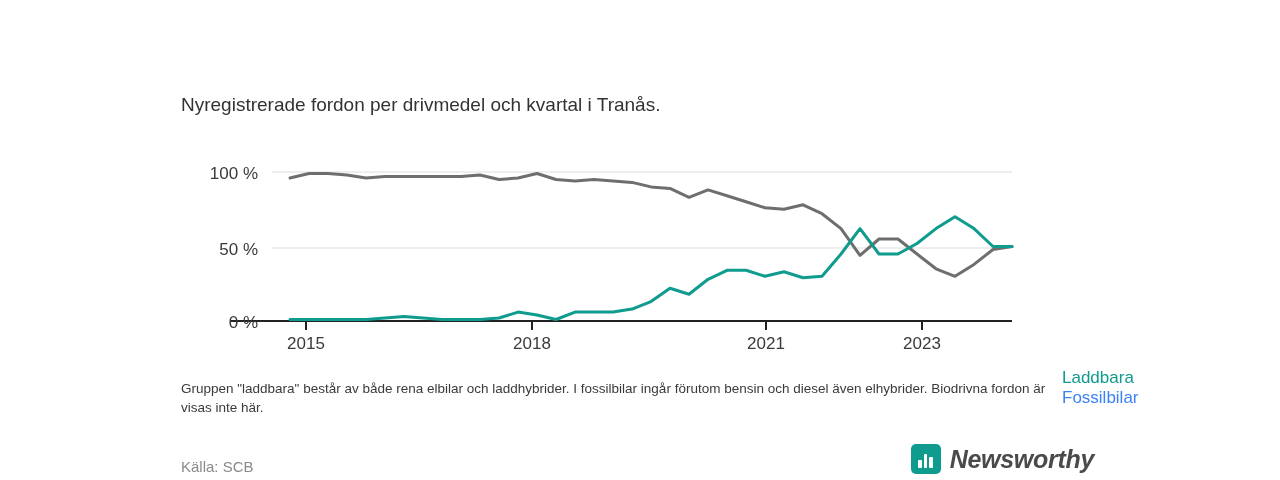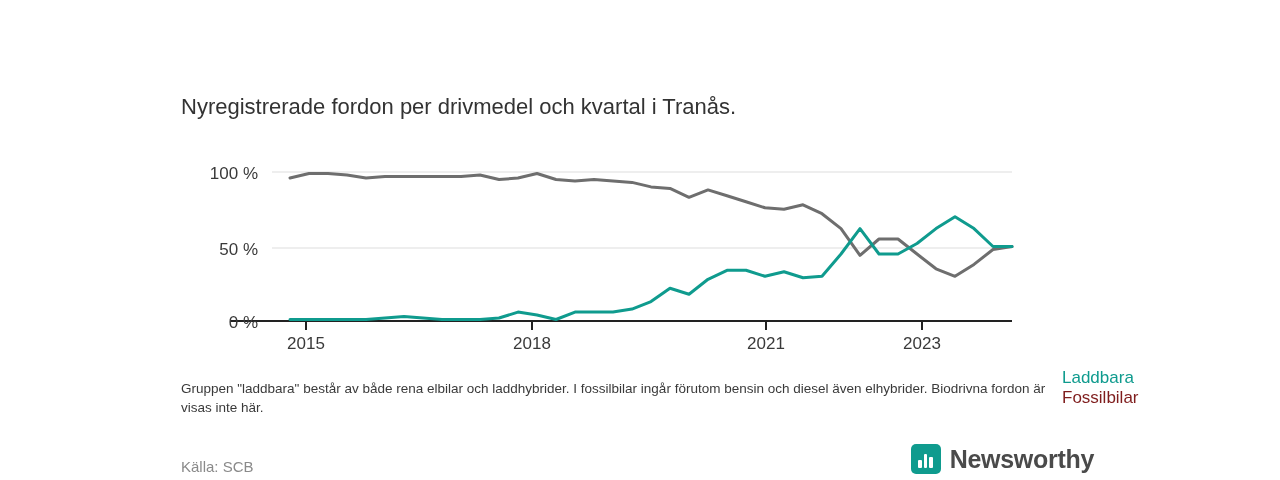--- a/index.html
+++ b/index.html
@@ -28,21 +28,21 @@
     font-weight: bold;
     line-height: 1.22;
     color: #1a1a1a;
     letter-spacing: -0.2px;
   }
   .subtitle {
     position: absolute;
     left: 181px;
     top: 94px;
     width: 880px;
-    font-size: 22px;
+    font-size: 19px;
     font-weight: normal;
     color: #333333;
   }
   .chart-area {
     position: absolute;
     left: 0;
     top: 140px;
     width: 1016px;
     height: 220px;
   }
@@ -62,20 +62,21 @@
     font-size: 15px;
     color: #8a8a8a;
   }
   .brand {
     position: absolute;
     right: 186px;
     top: 444px;
     display: flex;
     align-items: flex-end;
     gap: 9px;
+    font-style: italic;
   }
   .brand-mark {
     width: 30px;
     height: 30px;
     border-radius: 5px;
     background: #0f9b8e;
     display: flex;
     align-items: flex-end;
     justify-content: center;
     padding-bottom: 6px;
@@ -103,21 +104,21 @@
     white-space: nowrap;
   }
   .label-laddbara {
     left: 1062px;
     top: 228px;
     color: #0f9b8e;
   }
   .label-fossil {
     left: 1062px;
     top: 248px;
-    color: #7f1d1d;
+    color: #3b82f6;
   }
   svg text {
     font-family: "Liberation Sans", sans-serif;
   }
 </style>
 </head>
 <body>
 
 <div class="page">
 

